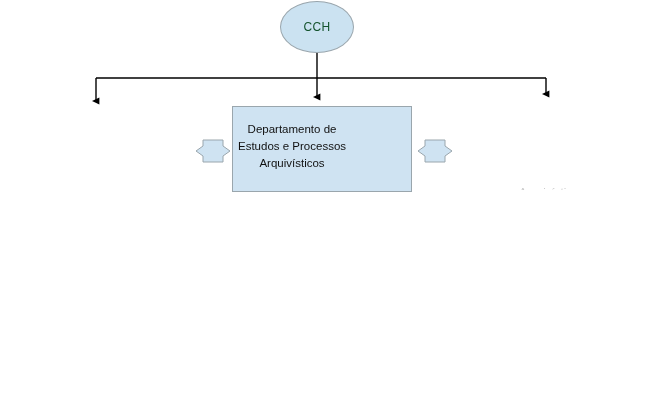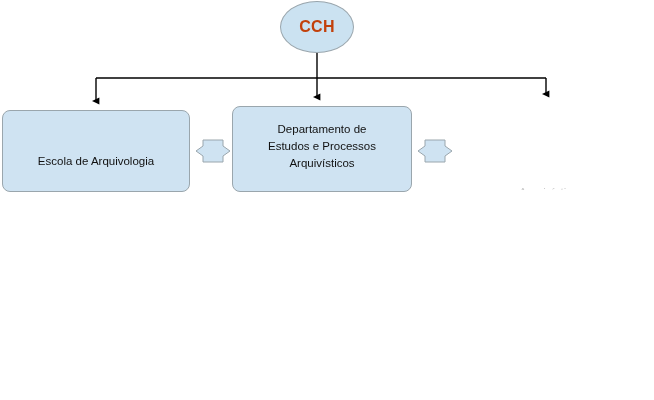--- a/index.html
+++ b/index.html
@@ -38,31 +38,29 @@
     top: 1px;
     width: 74px;
     height: 52px;
     border-radius: 50%;
     background: #cbe2f1;
     display: flex;
     align-items: center;
     justify-content: center;
   }
   .node-root .node-label {
-    font-size: 16px;
-    color: #c2410c;
+    font-size: 12px;
+    color: #14532d;
     letter-spacing: 0.3px;
-    font-weight: bold;
   }
   .node-box {
-    border-radius: 8px;
+    border-radius: 0;
     overflow: hidden;
     display: flex;
     align-items: center;
-    justify-content: center;
   }
   .node-box .node-label {
     font-size: 11.5px;
     line-height: 17px;
     color: #111111;
     text-align: center;
     white-space: pre-line;
     padding: 0 5px;
     display: block;
   }
@@ -140,23 +138,20 @@
 
     <path d="M317,78 L317,97" stroke="#000000" stroke-width="1.4" fill="none" marker-end="url(#arrowhead)"></path>
 
     <path d="M546,78 L546,94" stroke="#000000" stroke-width="1.4" fill="none" marker-end="url(#arrowhead)"></path>
   </svg>
 
   <div class="node node-root">
     <span class="node-label">CCH</span>
   </div>
 
-  <div class="node node-box" id="box-escola">
-    <span class="node-label">Escola de Arquivologia</span>
-  </div>
 
   <div class="node node-box" id="box-departamento">
     <span class="node-label">Departamento de
 Estudos e Processos
 Arquivísticos</span>
   </div>
 
 
   <div class="clip-hint" id="box-programa-clipped">Arquivísticos</div>
 

